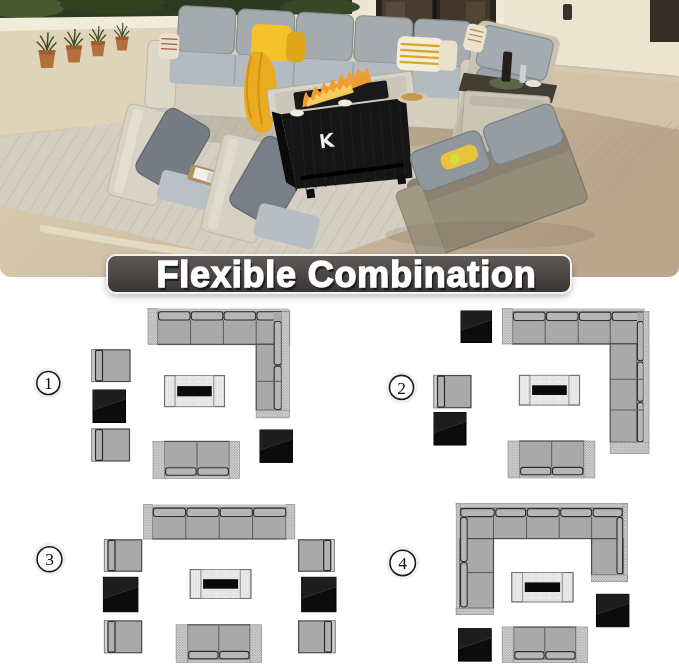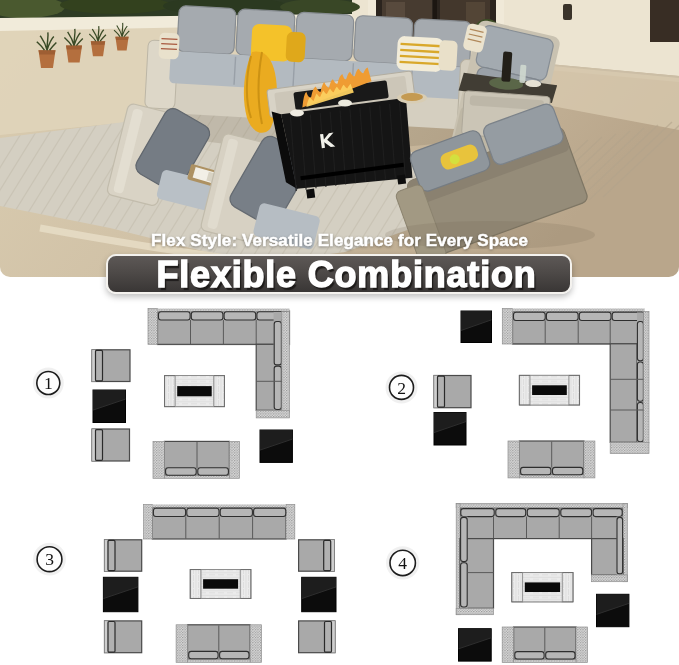--- a/index.html
+++ b/index.html
@@ -270,21 +270,20 @@
         <rect x="424.0" y="126.0" width="74.0" height="42.0" rx="8" fill="#8f969c" stroke="#757c83" stroke-width="1.2"></rect>
         <rect x="502.0" y="126.0" width="74.0" height="42.0" rx="8" fill="#959ca2" stroke="#7b8289" stroke-width="1.2"></rect>
         <rect x="398.0" y="158.0" width="28.0" height="78.0" fill="#a29983" rx="6" stroke="#8b836f" stroke-width="1"></rect>
         <rect x="452" y="138" width="38" height="17" rx="7" fill="#e8c33c"></rect>
         <circle cx="466" cy="147" r="5" fill="#d4e03e"></circle>
       </g>
 
 <ellipse cx="490" cy="235" rx="105" ry="14" fill="#6b5f4c" opacity="0.16"></ellipse>
 </svg>
 
-<div id="phototxt">Flex Style: Versatile Elegance for Every Space</div>
 
 <div id="banner"></div>
 <div id="bannertxt">Flexible Combination</div>
 
 <svg width="679" height="665" viewBox="0 0 679 665" style="position:absolute;left:0;top:0;filter:grayscale(1);">
 <defs>
 <pattern id="wv" width="2.6" height="2.6" patternUnits="userSpaceOnUse">
 <rect width="2.6" height="2.6" fill="#dfdfdf"></rect>
 <circle cx="0.7" cy="0.7" r="0.7" fill="#858585"></circle>
 <circle cx="2.0" cy="2.0" r="0.7" fill="#a5a5a5"></circle>

